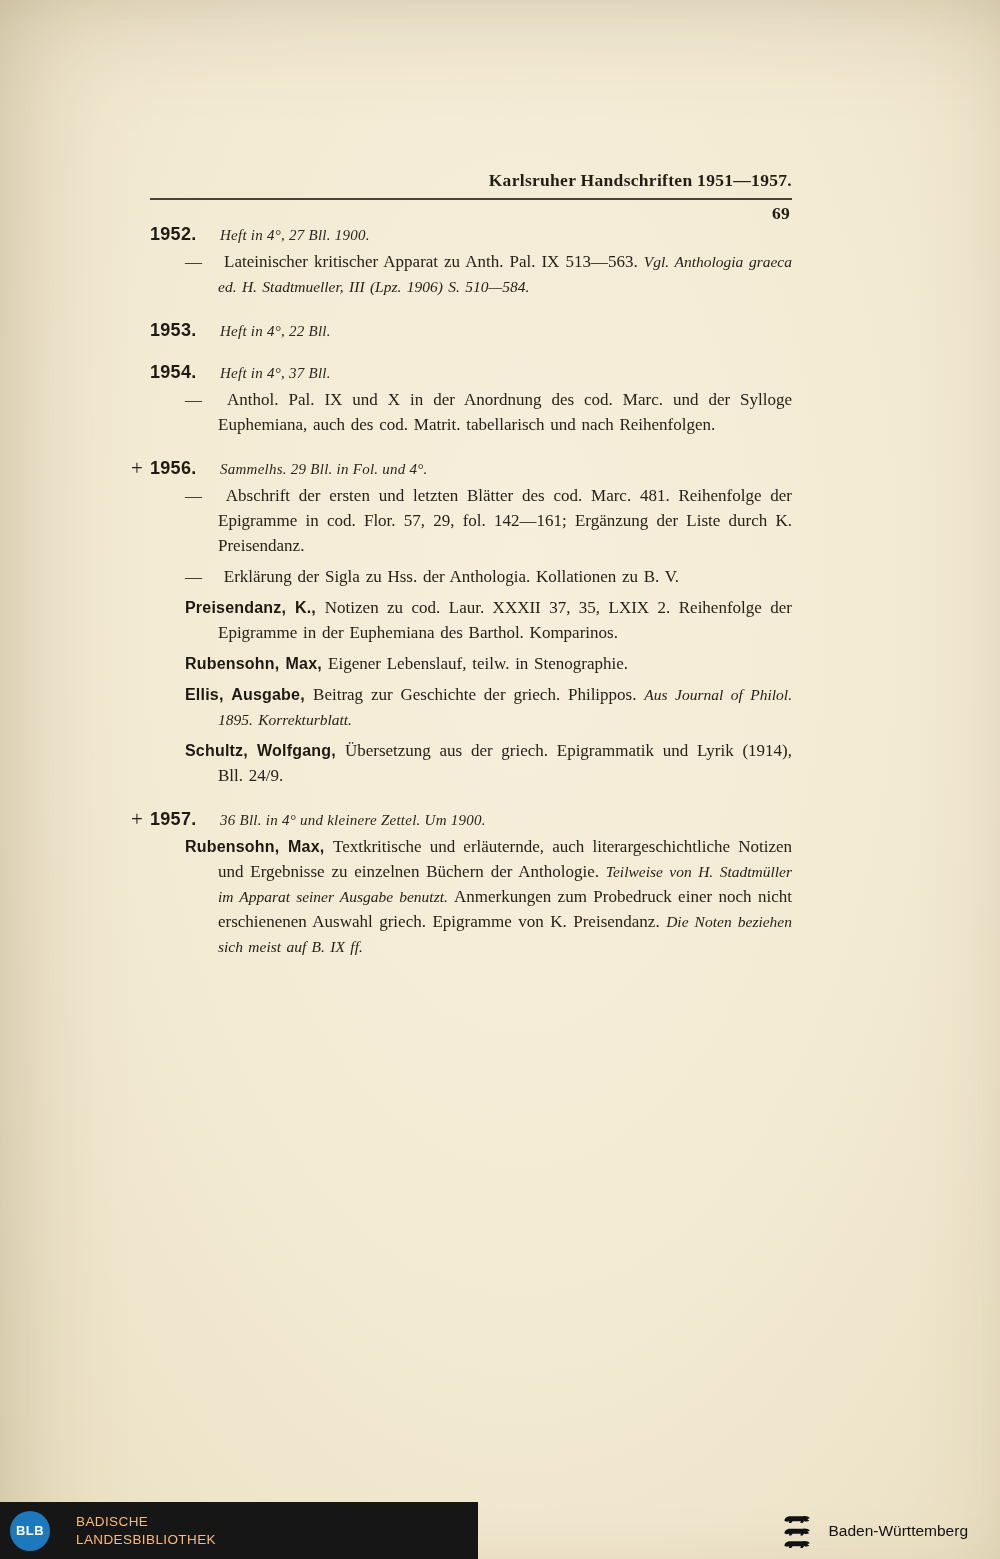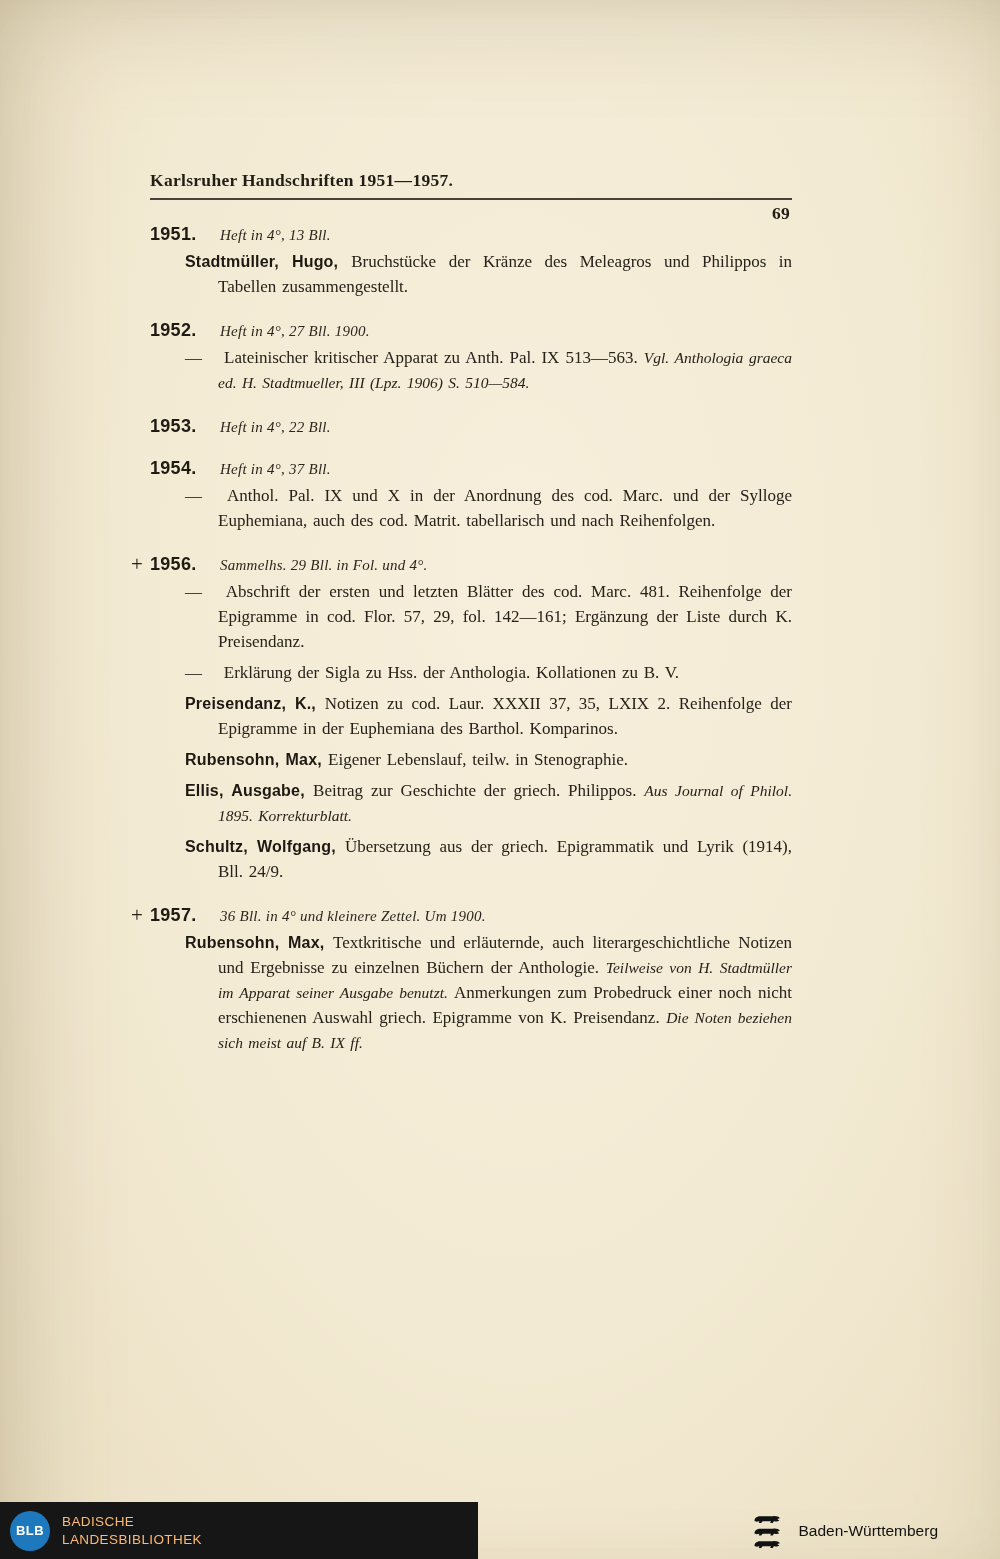--- a/index.html
+++ b/index.html
@@ -23,21 +23,21 @@
   }
   .content {
     position: absolute;
     left: 150px; top: 170px;
     width: 642px;
     color: #26221a;
   }
   
   .running-head {
     position: relative;
-    text-align: left;
+    text-align: right;
     font-weight: bold;
     font-size: 17.5px;
     letter-spacing: 0.3px;
     color: #221e16;
   }
   .rh-page {
     position: absolute; right: 2px; top: 0;
     font-weight: bold;
     margin-top: 33px;
   }
@@ -108,21 +108,21 @@
     height: 57px;
     display: flex;
     z-index: 2;
   }
   .footer-left {
     background: #161616;
     width: 478px;
     box-sizing: border-box;
     display: flex;
     align-items: center;
-    gap: 12px;
+    gap: 26px;
     padding-left: 10px;
   }
   .blb-circle {
     width: 40px; height: 40px;
     border-radius: 50%;
     background: #1e78bd;
     color: #ffffff;
     display: flex;
     align-items: center;
     justify-content: center;
@@ -139,48 +139,41 @@
     font-size: 13.5px;
     line-height: 1.3;
     letter-spacing: 0.4px;
   }
   .footer-right {
     flex: 1;
     display: flex;
     align-items: center;
     justify-content: flex-end;
     gap: 10px;
-    padding-right: 62px;
+    padding-right: 32px;
   }
   .bw-emblem { display: block; }
   .bw-text {
     font-family: "Liberation Sans", sans-serif;
     font-size: 15.5px;
     color: #111111;
   }
 </style>
 </head>
 <body>
 
 <div class="page">
 
   <div class="content">
     <div class="running-head">
       <span class="rh-title">Karlsruher Handschriften 1951—1957.</span>
       <span class="rh-page">69</span>
     </div>
     <div class="head-rule"></div>
     <div class="entries">
-        <section class="entry">
-          <div class="entry-head">
-            <span class="entry-num">1951.</span>
-            <span class="entry-format">Heft in 4°, 13 Bll.</span>
-          </div>
-          <p class="para"><span class="seg-author">Stadtmüller, Hugo, </span> <span class="seg-text">Bruchstücke der Kränze des Meleagros und Philippos in Tabellen zusammengestellt.</span> </p>
-        </section>
         <section class="entry">
           <div class="entry-head">
             <span class="entry-num">1952.</span>
             <span class="entry-format">Heft in 4°, 27 Bll. 1900.</span>
           </div>
           <p class="para"><span class="seg-dash">—</span> <span class="seg-text">Lateinischer kritischer Apparat zu Anth. Pal. IX 513—563. </span> <span class="seg-note">Vgl. Anthologia graeca ed. H. Stadtmueller, III (Lpz. 1906) S. 510—584.</span> </p>
         </section>
         <section class="entry">
           <div class="entry-head">
             <span class="entry-num">1953.</span>

